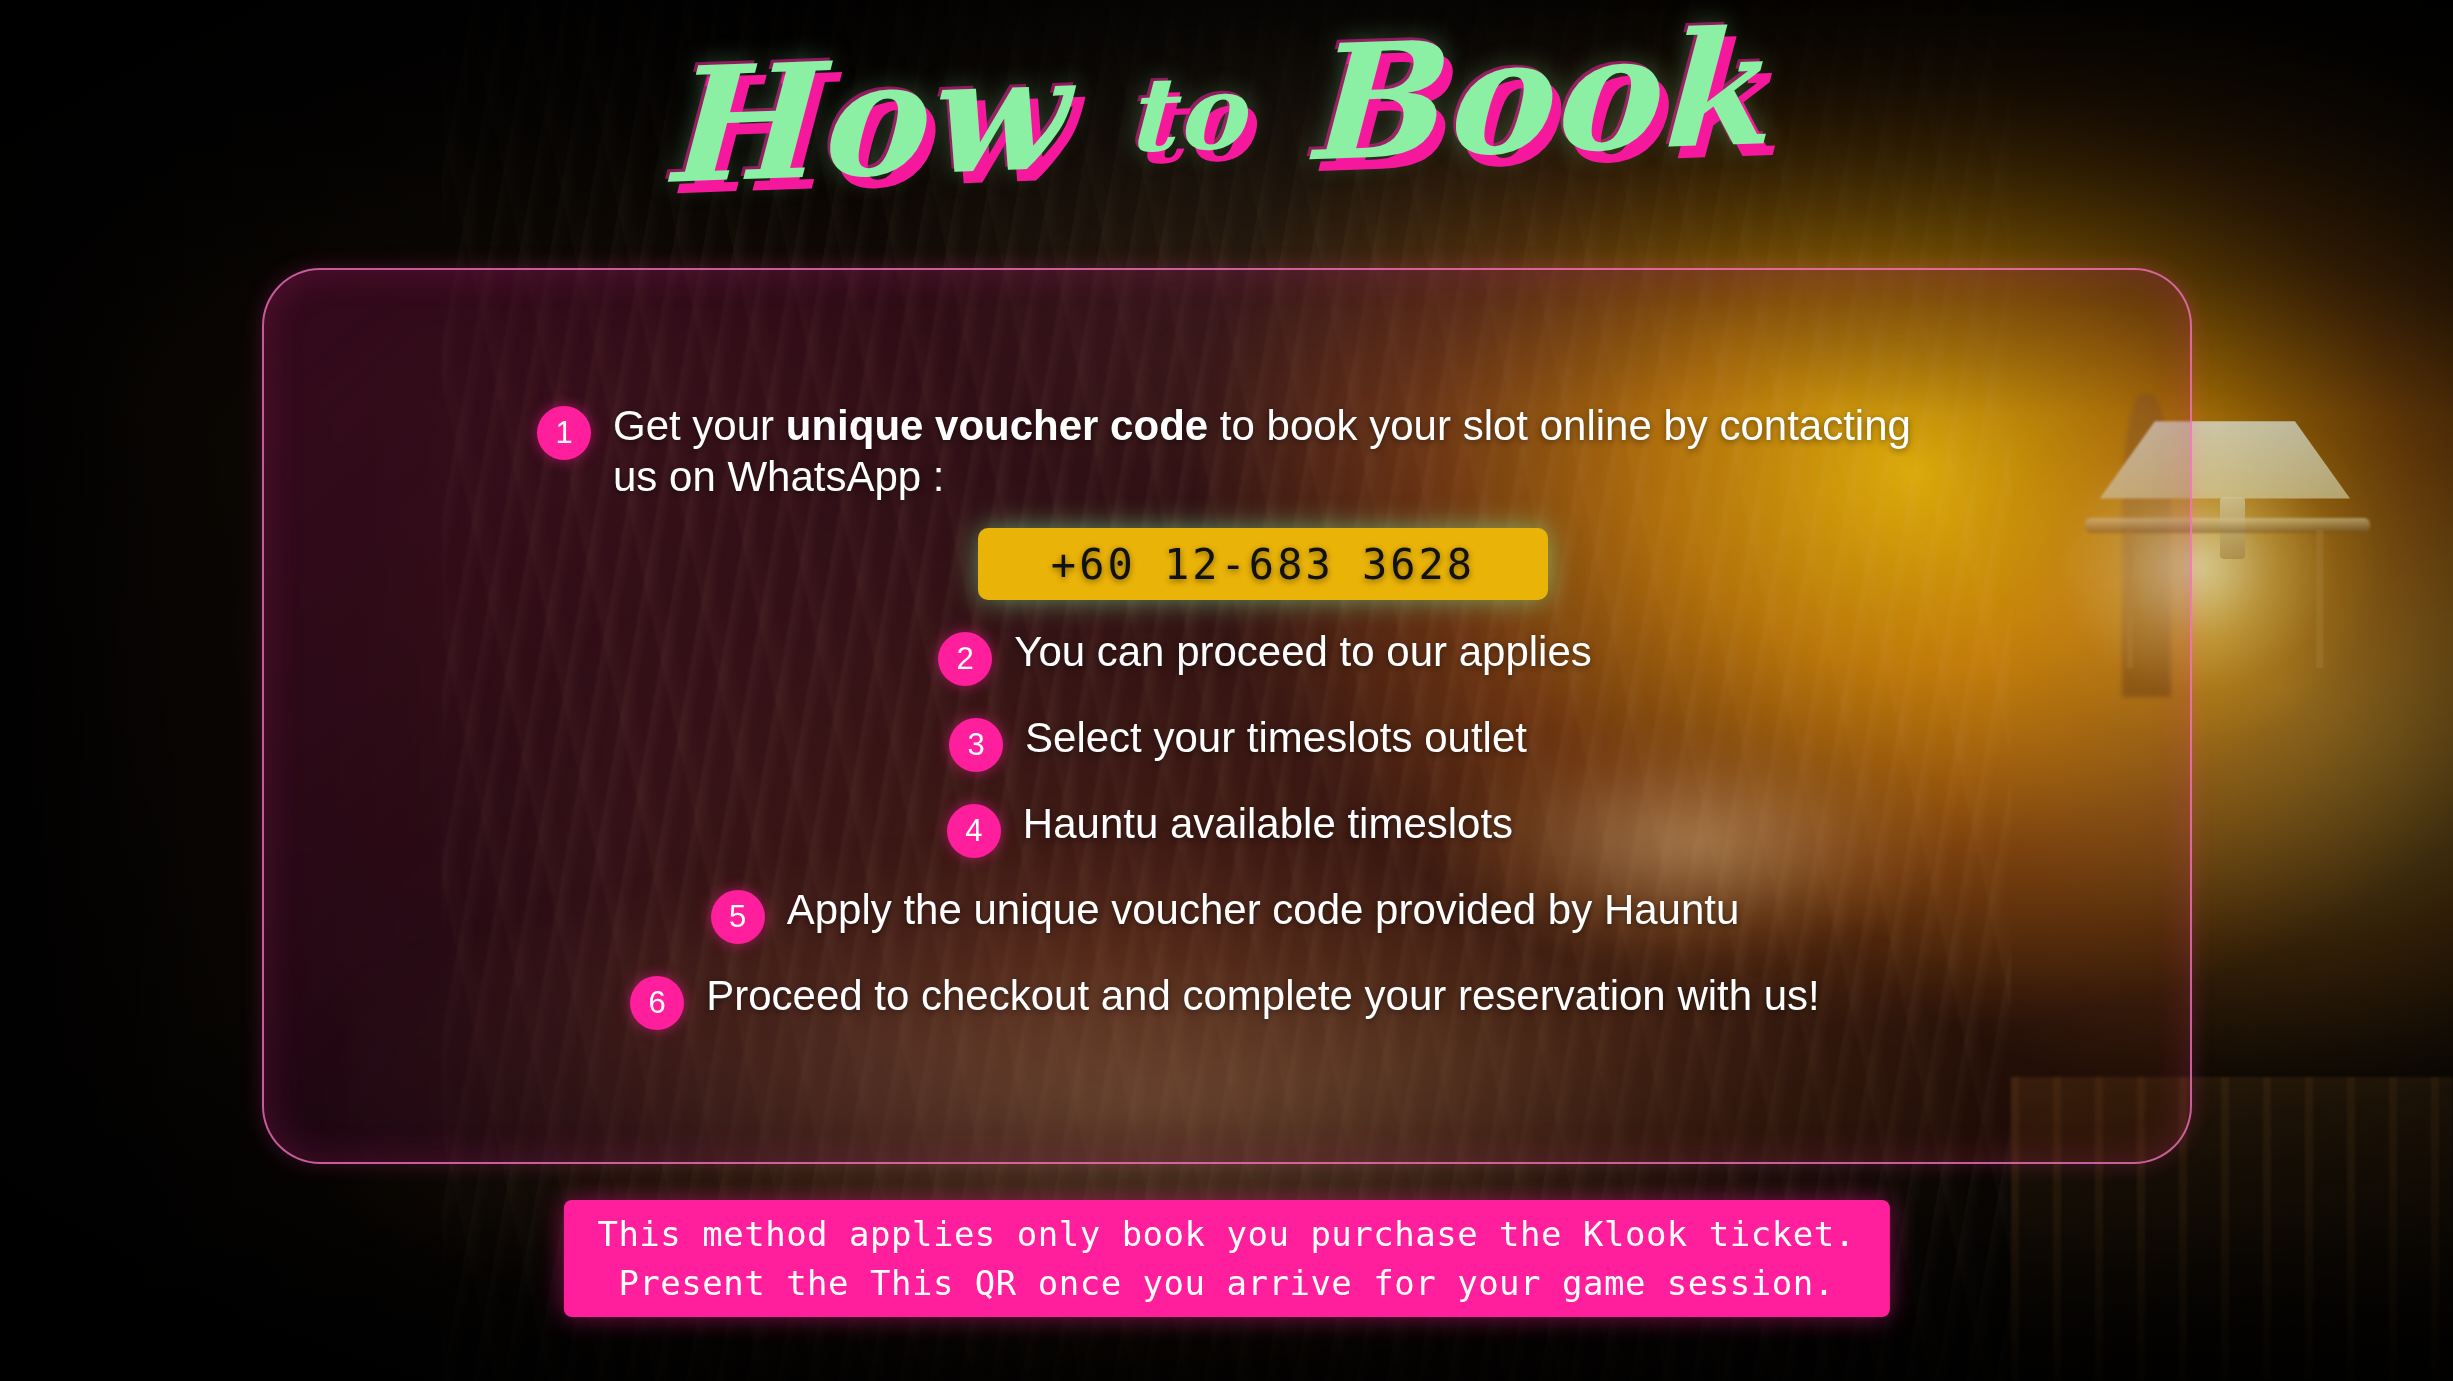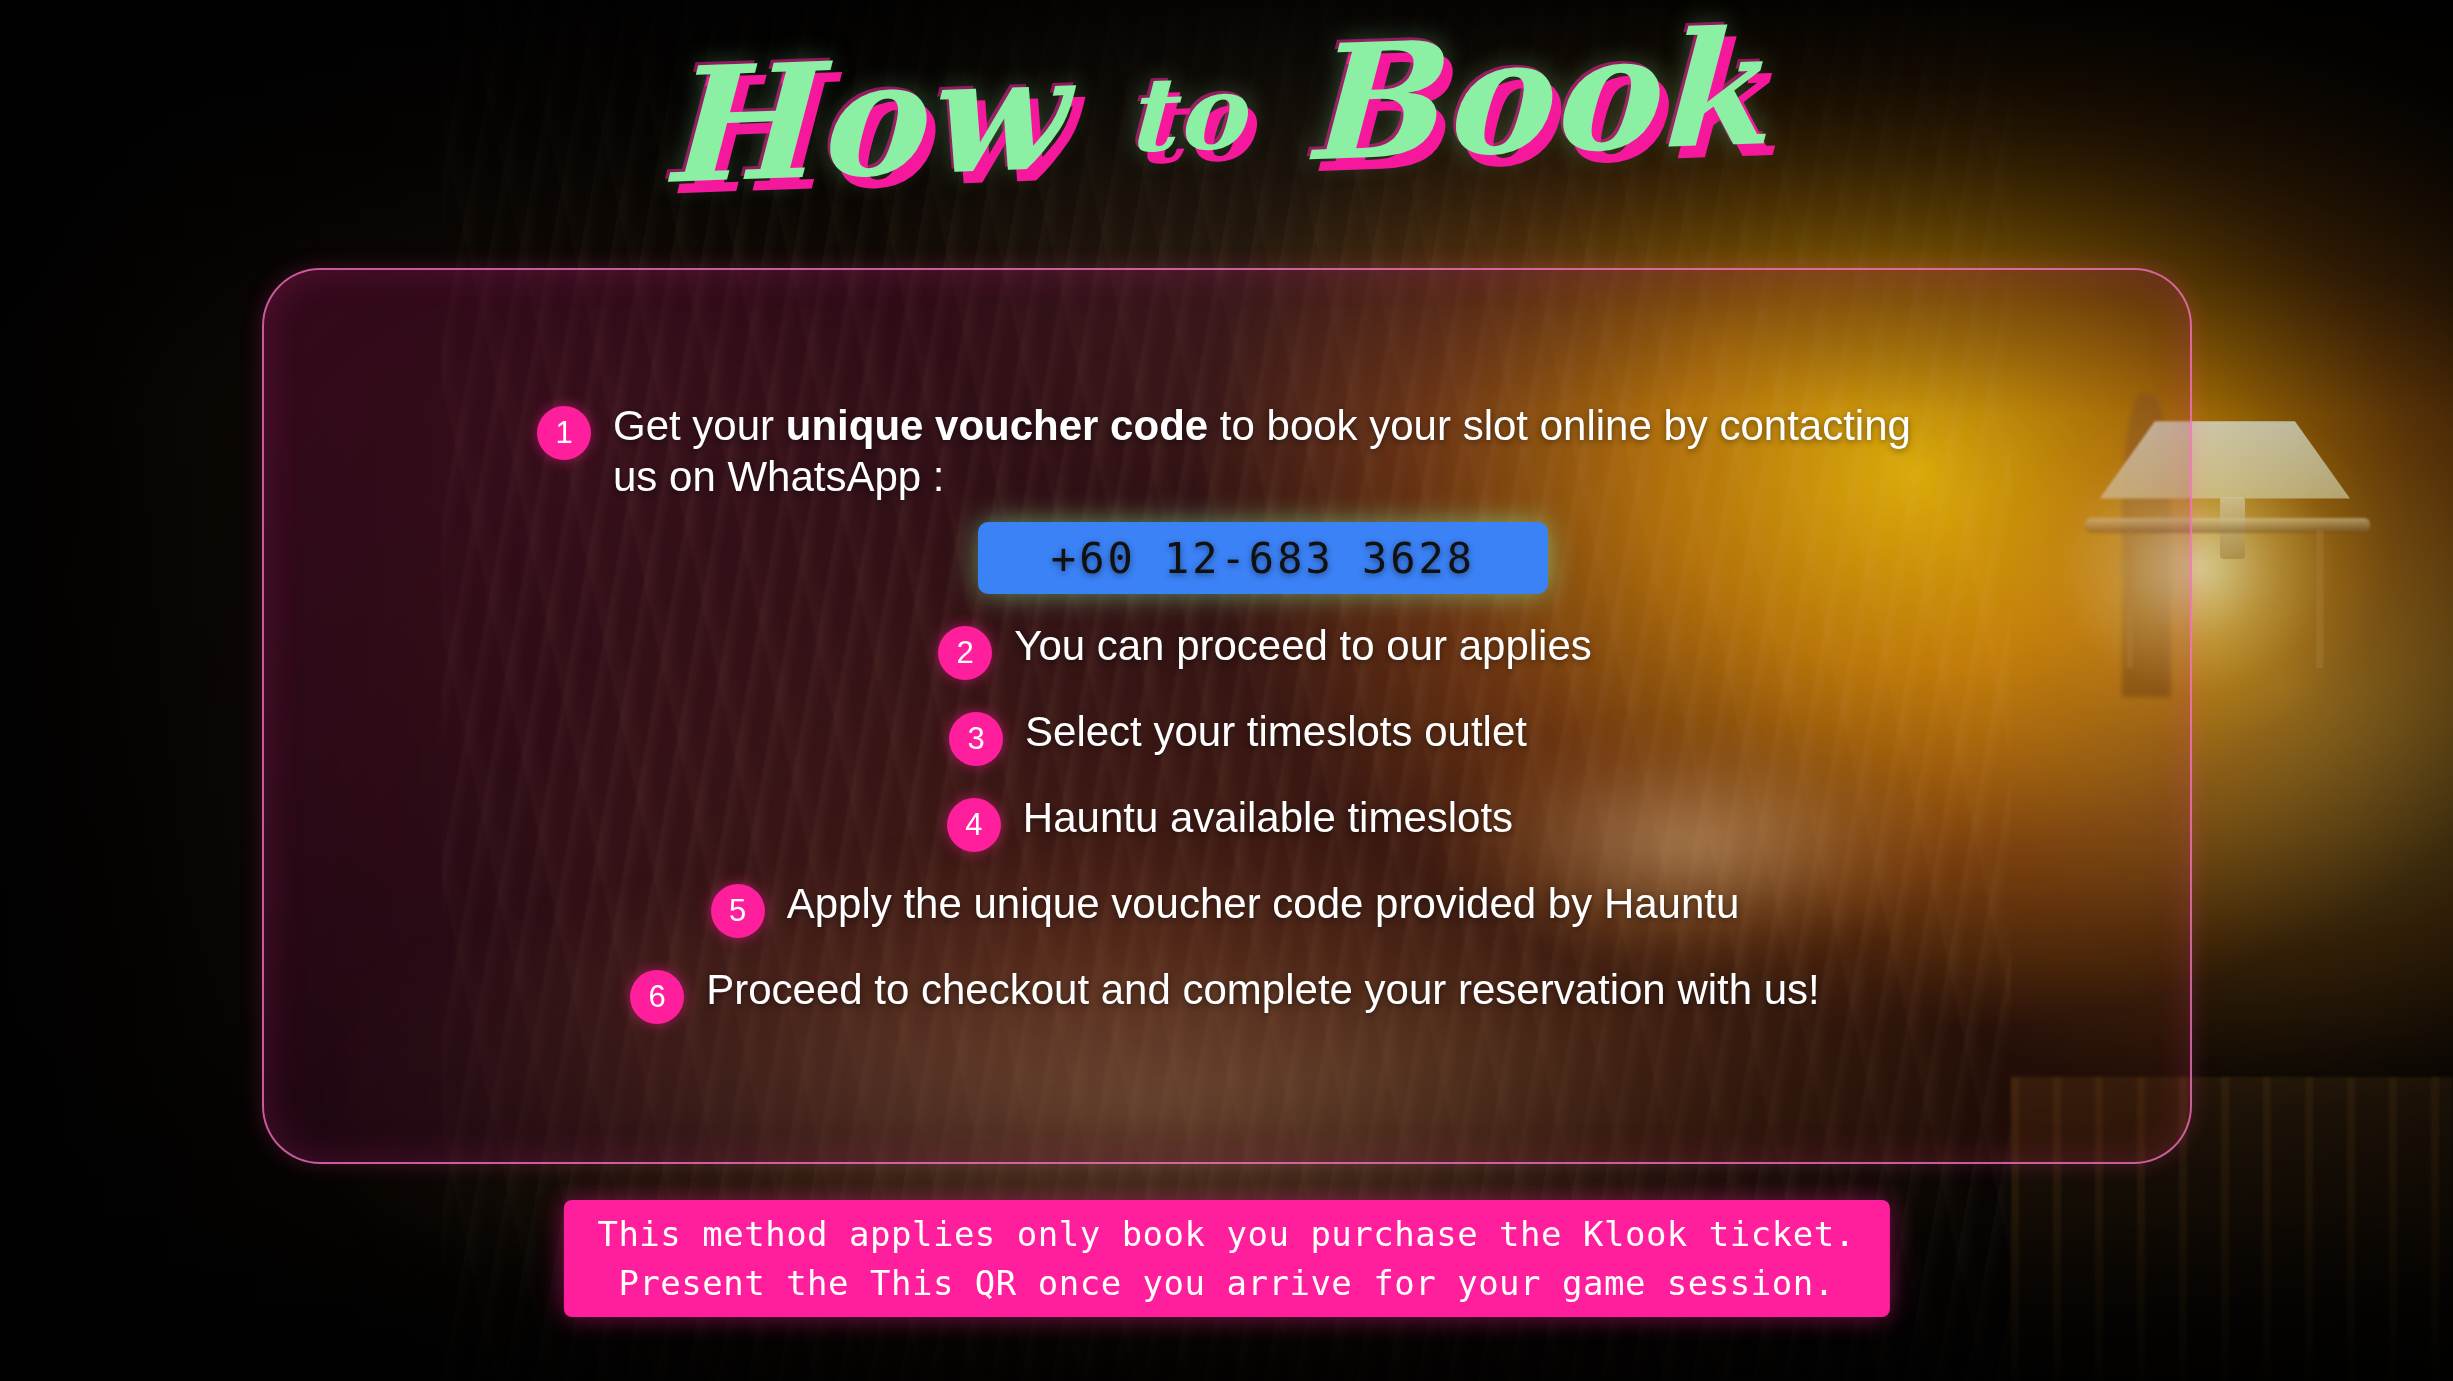--- a/index.html
+++ b/index.html
@@ -224,25 +224,25 @@
     line-height: 1.22;
     font-weight: 400;
     color: #ffffff;
     max-width: 1300px;
     text-shadow: 0 2px 6px rgba(0,0,0,0.45);
   }
   .step-text b { font-weight: 700; }
   .step-1 .step-text { text-align: left; }
 
   .phone-pill {
-    margin: 20px auto 0 auto;
+    margin: 26px auto 0 auto;
     width: 570px;
     height: 72px;
     border-radius: 10px;
-    background: #3b82f6;
+    background: #eab308;
     display: flex;
     align-items: center;
     justify-content: center;
     font-family: "DejaVu Sans Mono", monospace;
     font-size: 42px;
     letter-spacing: 3px;
     color: #111;
     box-shadow: 0 0 28px rgba(140,247,160,0.55);
   }
 

